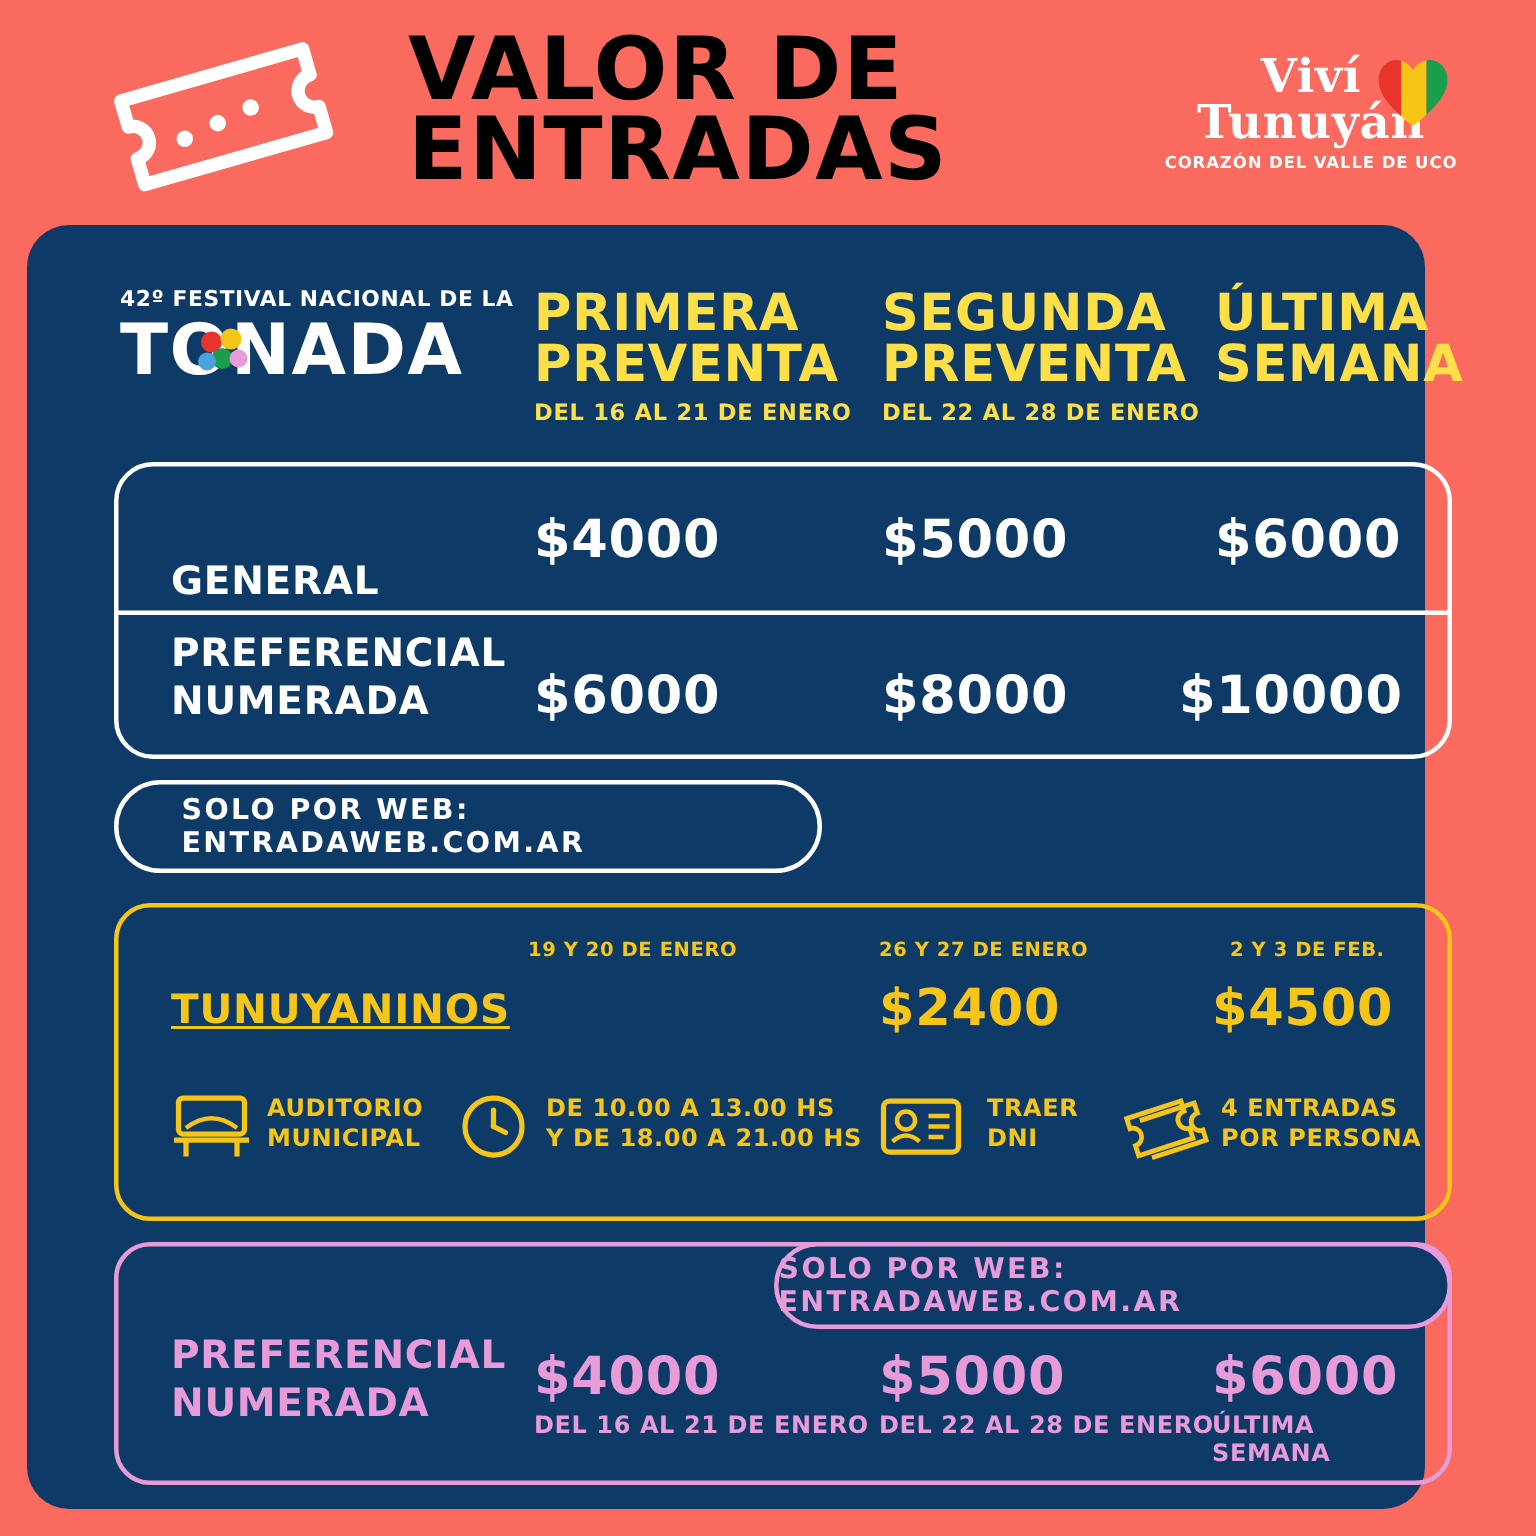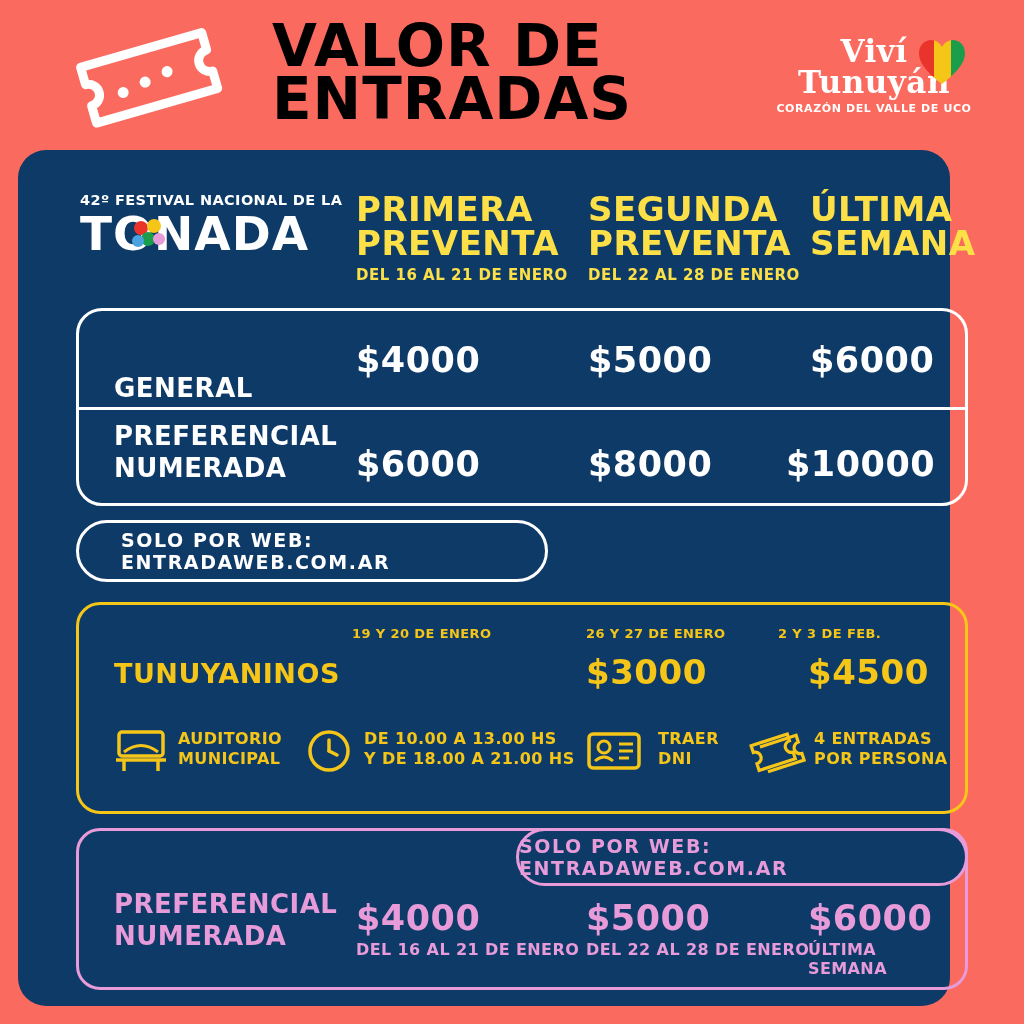--- a/index.html
+++ b/index.html
@@ -170,21 +170,21 @@
   .yellow-box {
     position: absolute;
     left: 58px; top: 452px;
     width: 892px; height: 212px;
     border: 3px solid #f5c518;
     border-radius: 24px;
   }
   .y-text { color: #f5c518; font-family: "DejaVu Sans", sans-serif; font-weight: bold; }
   .y-title {
     position: absolute; left: 96px; top: 508px;
-    font-size: 27px; letter-spacing: 0.5px; text-transform: uppercase;
+    font-size: 27px; letter-spacing: 0.5px; text-transform: uppercase; text-decoration: underline;
   }
   .y-date { position: absolute; font-size: 13px; letter-spacing: 0.4px; text-transform: uppercase; }
   .y-price { position: absolute; font-size: 34px; letter-spacing: 0.5px; }
   .y-info { position: absolute; font-size: 16px; line-height: 1.15; letter-spacing: 0.4px; text-transform: uppercase; }
   .y-icon { position: absolute; }
 
   
   .pink-box {
     position: absolute;
     left: 58px; top: 678px;
@@ -299,23 +299,23 @@
     <div class="price" style="left:768px; top:294px;">$10000</div>
 
     <div class="web-tag">SOLO POR WEB: ENTRADAWEB.COM.AR</div>
 
     <div class="yellow-box"></div>
     <div class="y-text y-title">TUNUYANINOS</div>
 
     <div class="y-text y-date" style="left:334px; top:476px;">19 Y 20 DE ENERO</div>
 
     <div class="y-text y-date" style="left:568px; top:476px;">26 Y 27 DE ENERO</div>
-    <div class="y-text y-price" style="left:568px; top:502px;">$3000</div>
-
-    <div class="y-text y-date" style="left:760px; top:476px;">2 Y 3 DE FEB.</div>
+    <div class="y-text y-price" style="left:568px; top:502px;">$2400</div>
+
+    <div class="y-text y-date" style="left:802px; top:476px;">2 Y 3 DE FEB.</div>
     <div class="y-text y-price" style="left:790px; top:502px;">$4500</div>
 
     <svg class="y-icon" style="left:96px; top:576px; width:54px; height:48px;" viewBox="0 0 54 48">
       <rect x="5" y="6" width="44" height="24" rx="3" fill="none" stroke="#f5c518" stroke-width="3.5"></rect>
       <path d="M10,26 q17,-13 34,0" fill="none" stroke="#f5c518" stroke-width="3"></path>
       <line x1="2" y1="34" x2="52" y2="34" stroke="#f5c518" stroke-width="3.5"></line>
       <line x1="10" y1="34" x2="10" y2="45" stroke="#f5c518" stroke-width="3.5"></line>
       <line x1="44" y1="34" x2="44" y2="45" stroke="#f5c518" stroke-width="3.5"></line>
     </svg>
     <div class="y-text y-info" style="left:160px; top:580px;">AUDITORIO</div>

